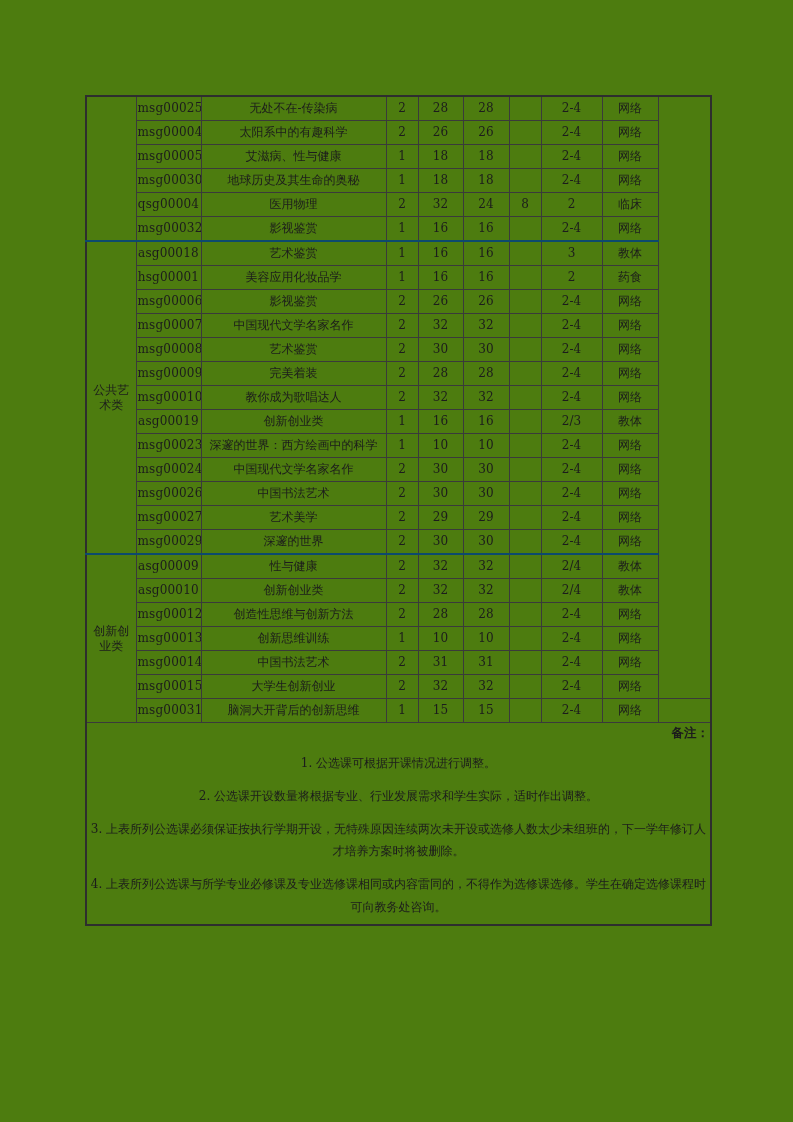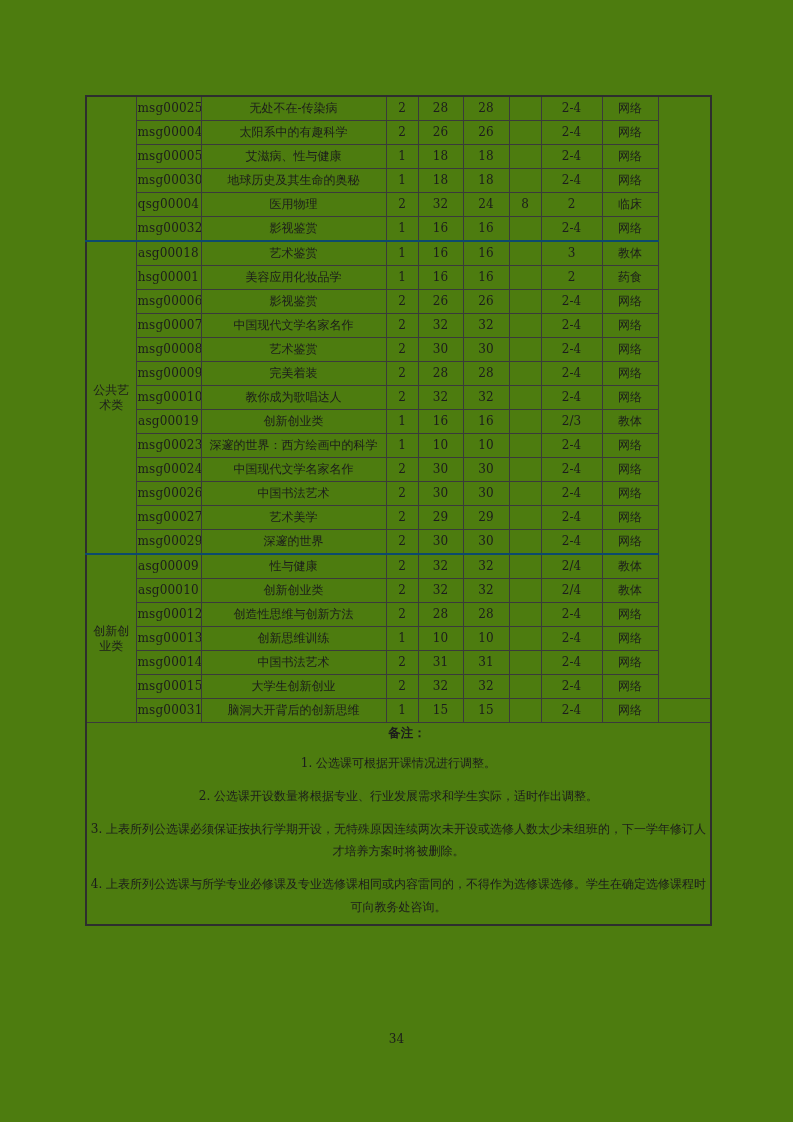--- a/index.html
+++ b/index.html
@@ -33,21 +33,21 @@
   td.category-cell{font-size:12px;line-height:1.5;padding:0 4px;}
   tr.sec-top td{border-top:2px solid #0c4a6e;}
   td.notes-cell{
     text-align:left;
     vertical-align:top;
     height:191px;
     padding:8px 10px 6px 8px;
     font-size:12px;
     border-top:2px solid #2e2e2e;
   }
-  .notes-title{font-weight:bold;font-size:12.5px;margin:2px 0 4px 17px;}
+  .notes-title{font-weight:bold;font-size:12.5px;margin:2px 0 4px 17px;text-align:right;}
   .note-p{margin:11px 0 6px 0;line-height:1.85;}
   .page-number{
     position:absolute;
     left:0;right:0;
     top:1032px;
     text-align:center;
     font-size:12px;
   }
 </style>
 </head>
@@ -343,15 +343,14 @@
               <p class="note-p">1. 公选课可根据开课情况进行调整。</p>
               <p class="note-p">2. 公选课开设数量将根据专业、行业发展需求和学生实际，适时作出调整。</p>
               <p class="note-p">3. 上表所列公选课必须保证按执行学期开设，无特殊原因连续两次未开设或选修人数太少未组班的，下一学年修订人才培养方案时将被删除。</p>
               <p class="note-p">4. 上表所列公选课与所学专业必修课及专业选修课相同或内容雷同的，不得作为选修课选修。学生在确定选修课程时可向教务处咨询。</p>
             </div>
         </td>
       </tr>
     </tbody>
   </table>
 
-  <div class="page-number">34</div>
 
 </div>
 
 </body></html>

